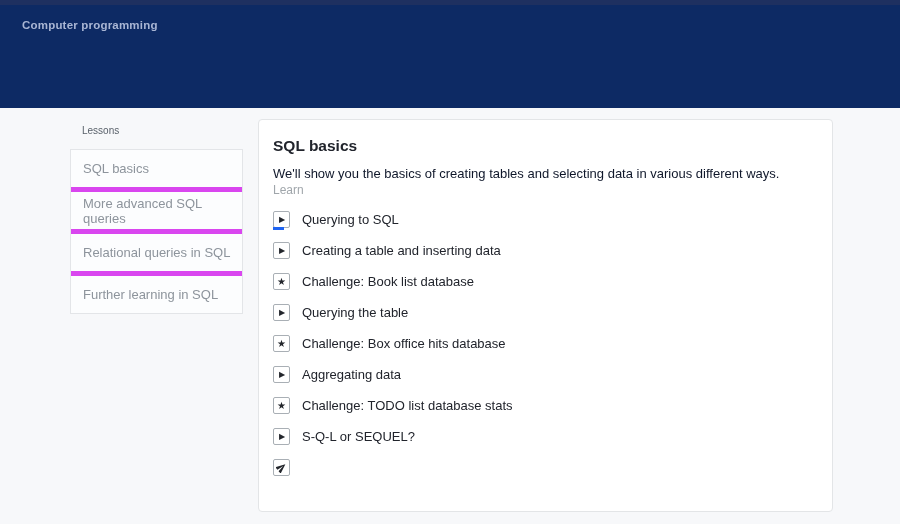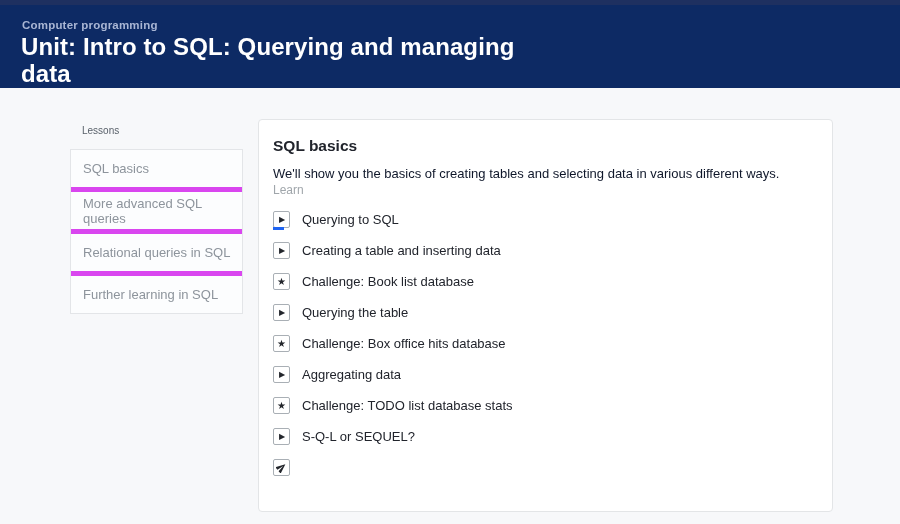--- a/index.html
+++ b/index.html
@@ -10,21 +10,21 @@
   }
   .page{
     position:relative;
     width:900px;height:524px;
     background:#f7f8fa;
     overflow:hidden;
   }
   
   .unit-header{
     position:absolute;left:0;top:0;right:0;
-    height:88px;
+    height:108px;
     background:#0d2a64;
   }
   .header-topstrip{
     position:absolute;left:0;top:0;right:0;height:5px;
     background:#1e3060;
   }
   .breadcrumb{
     position:absolute;left:22px;top:19px;
     font-size:11.5px;font-weight:bold;
     color:#a9b6d4;
@@ -117,21 +117,20 @@
   }
 </style>
 </head>
 <body>
 
 <div class="page">
 
   <header class="unit-header">
     <div class="header-topstrip"></div>
     <a class="breadcrumb">Computer programming</a>
-    <h1 class="unit-title">Unit: Intro to SQL: Querying and managing data</h1>
   </header>
 
   <aside class="sidebar">
     <h2 class="sidebar-heading">Lessons</h2>
     <ul class="lessons-list" id="lessons-list">
         <li>SQL basics</li>
         <li>More advanced SQL queries</li>
         <li>Relational queries in SQL</li>
         <li>Further learning in SQL</li>
       </ul>

